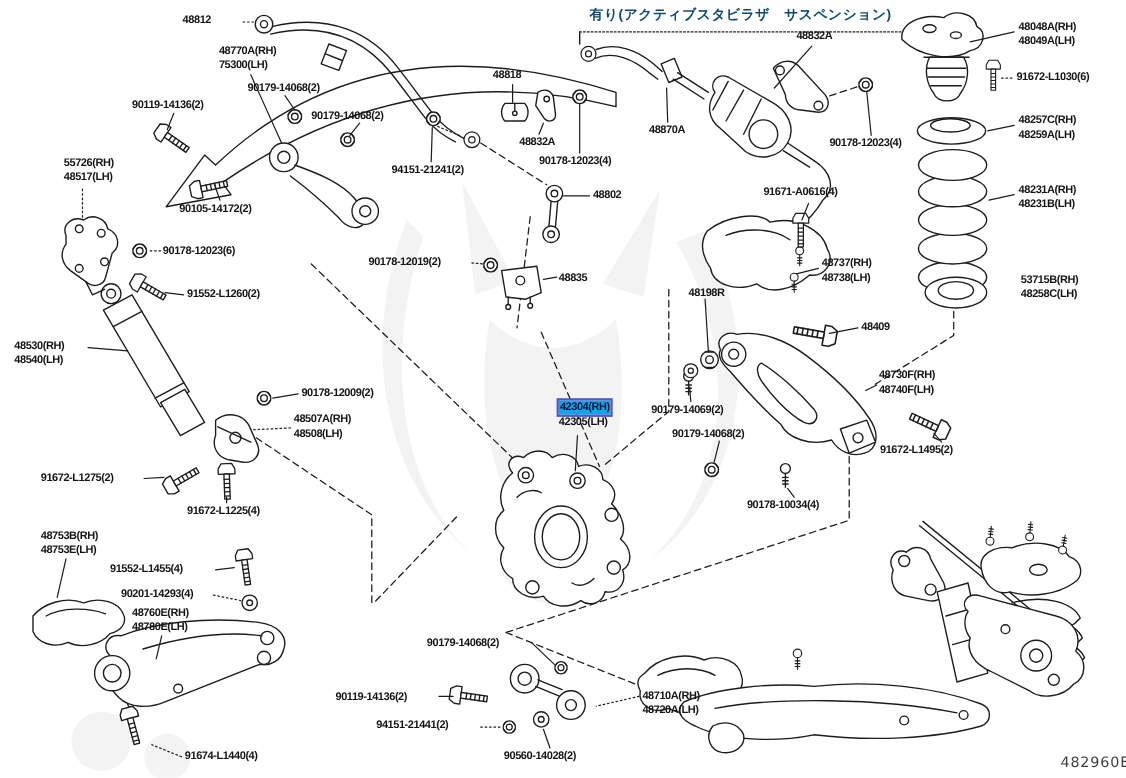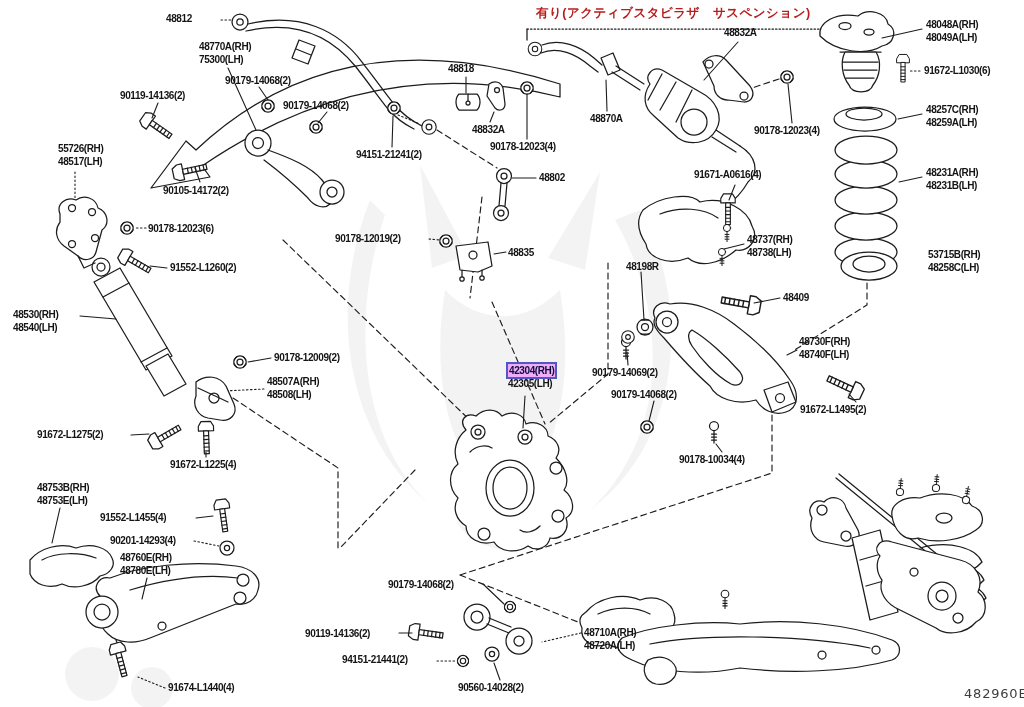--- a/index.html
+++ b/index.html
@@ -2,23 +2,23 @@
 <html><head>
 <meta charset="utf-8">
 <style>
   html,body{margin:0;padding:0;background:#fff;}
   .stage{position:relative;width:1024px;height:707px;background:#ffffff;overflow:hidden;
          font-family:"Liberation Sans",sans-serif;}
   svg.art{position:absolute;left:0;top:0;}
   .lbl{position:absolute;font-weight:bold;font-size:10px;line-height:13px;
        letter-spacing:-0.4px;color:#141414;white-space:nowrap;}
   .lbl span{display:block;}
-  .hl{background:#f0abfc;outline:2px solid #5158c2;color:#0c1038;padding:0 1px;}
+  .hl{background:#0ea5e9;outline:2px solid #5158c2;color:#0c1038;padding:0 1px;}
   .jnote{position:absolute;font-weight:bold;font-size:12.5px;line-height:14px;
-         color:#b91c1c;letter-spacing:.5px;white-space:nowrap;}
+         color:#0c4a6e;letter-spacing:.5px;white-space:nowrap;}
   .code{position:absolute;font-family:"DejaVu Sans",sans-serif;font-size:13px;
         color:#3d3d3d;letter-spacing:.8px;}
 </style>
 </head>
 <body>
 
 <div class="stage">
 
 <svg class="art" width="1024" height="707" viewBox="0 0 1024 707">
 

